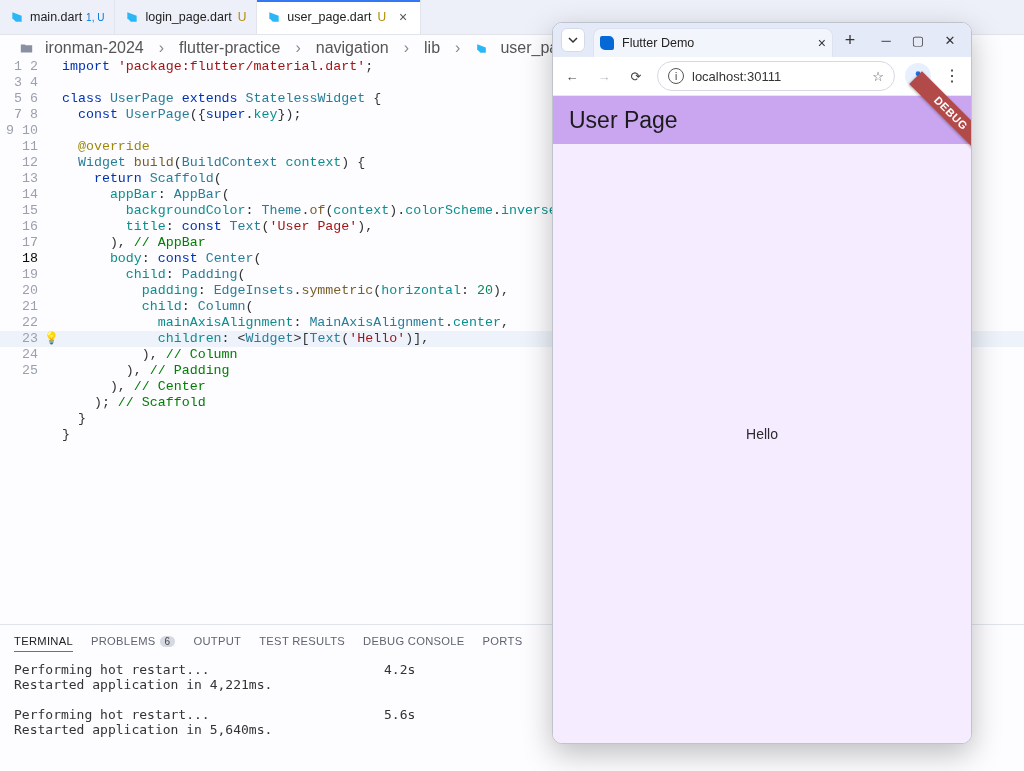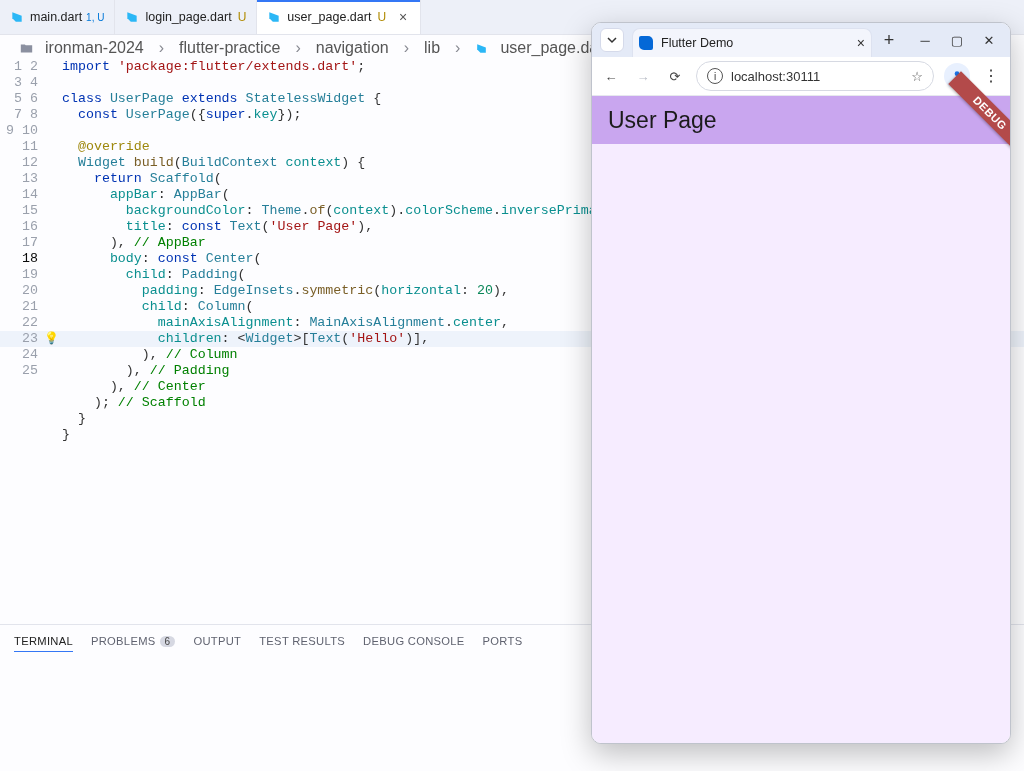--- a/index.html
+++ b/index.html
@@ -75,21 +75,21 @@
   
   .panel { border-top:1px solid var(--border); padding:6px 12px 10px 14px; height:130px; }
   .panel-tabs { display:flex; gap:18px; font-size:11.2px; color:#606370; margin-bottom:10px; letter-spacing:.3px;}
   .panel-tabs .pt { padding:4px 0; cursor:pointer;}
   .panel-tabs .pt.active { color:#222; border-bottom:1px solid #3477f5;}
   .panel-tabs .badge { display:inline-block; background:#d6d8e2; color:#444; border-radius:8px; font-size:10px; padding:0 5px; margin-left:4px;}
   .term-out { font-family:Consolas, monospace; font-size:13px; color:#333; white-space:pre;}
   .time-col { display:inline-block; width:370px;}
   
   .browser {
-    position:absolute; top:22px; left:591px; width:418px; height:720px;
+    position:absolute; top:22px; left:552px; width:418px; height:720px;
     background:#fff; border:1px solid #bfc3cc; border-radius:10px;
     box-shadow: 0 10px 30px rgba(0,0,0,.25); display:flex; flex-direction:column; overflow:hidden;
     z-index:50;
   }
   .br-title { height:34px; background:#e4eaf7; display:flex; align-items:center;}
   .br-title .chev { width:22px; height:22px; margin:0 6px 0 8px; border-radius:6px; background:#fff; display:flex; align-items:center; justify-content:center; border:1px solid #d5daea;}
   .br-tab { flex:1; height:28px; margin:4px 4px 0 2px; background:#f3f5fc; border-radius:8px 8px 0 0; display:flex; align-items:center; padding:0 6px; gap:8px; font-size:12.5px; color:#222; border:1px solid #dde2f0; border-bottom:none;}
   .br-tab .flicon { width:14px; height:14px; background:#0468d7; border-radius:2px 5px 2px 5px;}
   .br-tab .x { margin-left:auto; color:#333; font-size:14px;}
   .br-title .plus { width:26px; text-align:center; color:#333; font-size:18px; cursor:pointer;}
@@ -197,21 +197,21 @@
 20
 21
 22
 23
 24
 25
     </div>
     <div class="glyph-margin layer">
       <div class="bulb" style="top:272px;">💡</div>
     </div>
-    <div class="code layer"><span class="kw">import</span> <span class="str">'package:flutter/extends.dart'</span>;
+    <div class="code layer"><span class="kw">import</span> <span class="str">'package:flutter/material.dart'</span>;
 
 <span class="kw">class</span> <span class="cls">UserPage</span> <span class="kw">extends</span> <span class="cls">StatelessWidget</span> {
   <span class="kw">const</span> <span class="cls">UserPage</span>({<span class="kw">super</span>.<span class="param">key</span>});
 
   <span class="anno">@override</span>
   <span class="ty">Widget</span> <span class="fn">build</span>(<span class="ty">BuildContext</span> <span class="param">context</span>) {
     <span class="kw">return</span> <span class="cls">Scaffold</span>(
       <span class="param">appBar</span>: <span class="cls">AppBar</span>(
         <span class="param">backgroundColor</span>: <span class="cls">Theme</span>.<span class="fn">of</span>(<span class="param">context</span>).<span class="param">colorScheme</span>.<span class="param">inversePrimary</span>,
         <span class="param">title</span>: <span class="kw">const</span> <span class="cls">Text</span>(<span class="str">'User Page'</span>),
@@ -233,20 +233,25 @@
 
   <div class="panel">
     <div class="panel-tabs">
       <div class="pt active">TERMINAL</div>
       <div class="pt"><span>PROBLEMS</span><span class="badge">6</span></div>
       <div class="pt">OUTPUT</div>
       <div class="pt">TEST RESULTS</div>
       <div class="pt">DEBUG CONSOLE</div>
       <div class="pt">PORTS</div>
     </div>
+    <div class="term-out"><span class="time-col">Performing hot restart...</span><span>4.2s</span>
+<span class="time-col">Restarted application in 4,221ms.</span>
+
+<span class="time-col">Performing hot restart...</span><span>5.6s</span>
+<span class="time-col">Restarted application in 5,640ms.</span></div>
   </div>
 
   <div class="browser">
     <div class="br-title">
       <div class="chev">
           <svg width="10" height="10" viewBox="0 0 10 10">
             <path d="M1 3l4 4 4-4" fill="none" stroke="#333" stroke-width="1.5"></path>
           </svg>
         </div>
       <div class="br-tab">
@@ -277,15 +282,16 @@
             <path d="M4 20c0-4 16-4 16 0" fill="#1a73e8"></path>
           </svg>
         </div>
       <div class="tbtn dots3">⋮</div>
     </div>
     <div class="app-surface">
       <div class="app-bar">
         <span>User Page</span>
       </div>
       <div class="debug-banner">DEBUG</div>
+      <div class="hello">Hello</div>
     </div>
   </div>
 </div>
 
 </body></html>

